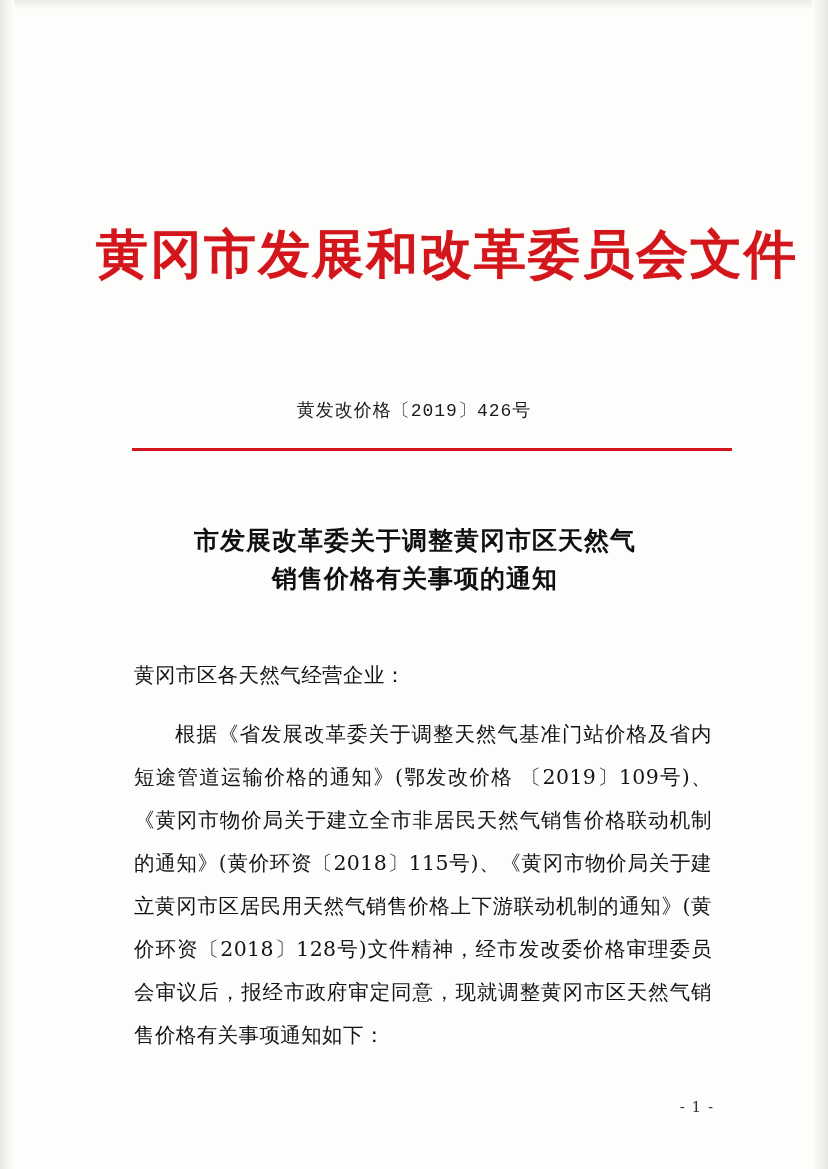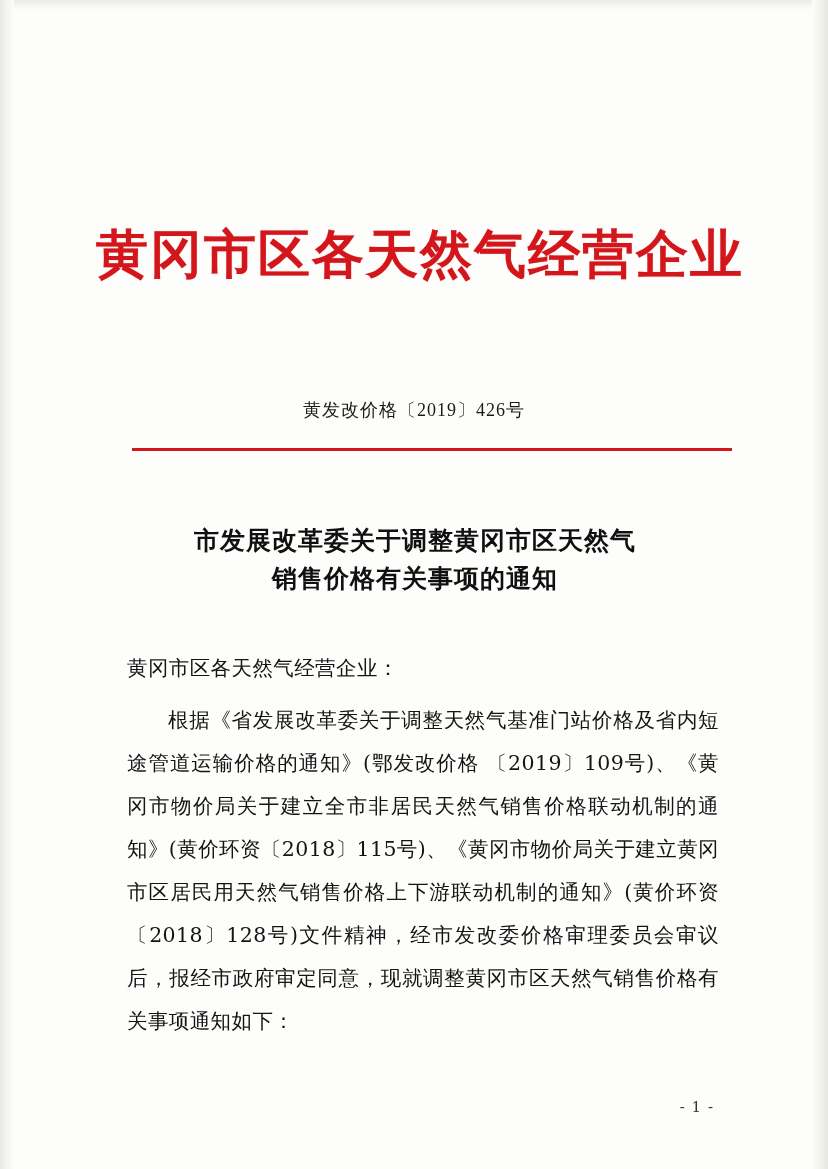--- a/index.html
+++ b/index.html
@@ -68,21 +68,21 @@
 
   .doc-number {
     position: absolute;
     left: 0;
     top: 398px;
     width: 636px;
     text-align: center;
     font-size: 18px;
     letter-spacing: 1px;
     color: #1b1b1b;
-    font-family: Liberation Serif, serif;
+    font-family: Liberation Mono, monospace;
   }
 
   .red-rule {
     position: absolute;
     left: 36px;
     top: 448px;
     width: 600px;
     height: 3px;
     background: #d3161b;
   }
@@ -105,21 +105,21 @@
     left: 22px;
     top: 638px;
     width: 610px;
     font-size: 20.5px;
     line-height: 43px;
     color: #141414;
     letter-spacing: 0.4px;
     text-align: justify;
   }
   .body-text p {
-    margin: 9px;
+    margin: 16px;
   }
   .indent2 {
     text-indent: 2em;
   }
 
   .page-number {
     position: absolute;
     left: 0;
     top: 1098px;
     width: 636px;
@@ -134,21 +134,21 @@
 </head>
 <body>
 
 <div class="page">
   <div class="edge-top"></div>
   <div class="edge-left"></div>
   <div class="edge-right"></div>
 
   <div class="content">
 
-    <div class="masthead">黄冈市区各天然气经营企业</div>
+    <div class="masthead">黄冈市发展和改革委员会文件</div>
 
     <div class="doc-number">黄发改价格〔2019〕426号</div>
 
     <div class="red-rule"></div>
 
     <div class="doc-title">
       <div>市发展改革委关于调整黄冈市区天然气</div>
       <div>销售价格有关事项的通知</div>
     </div>
 

